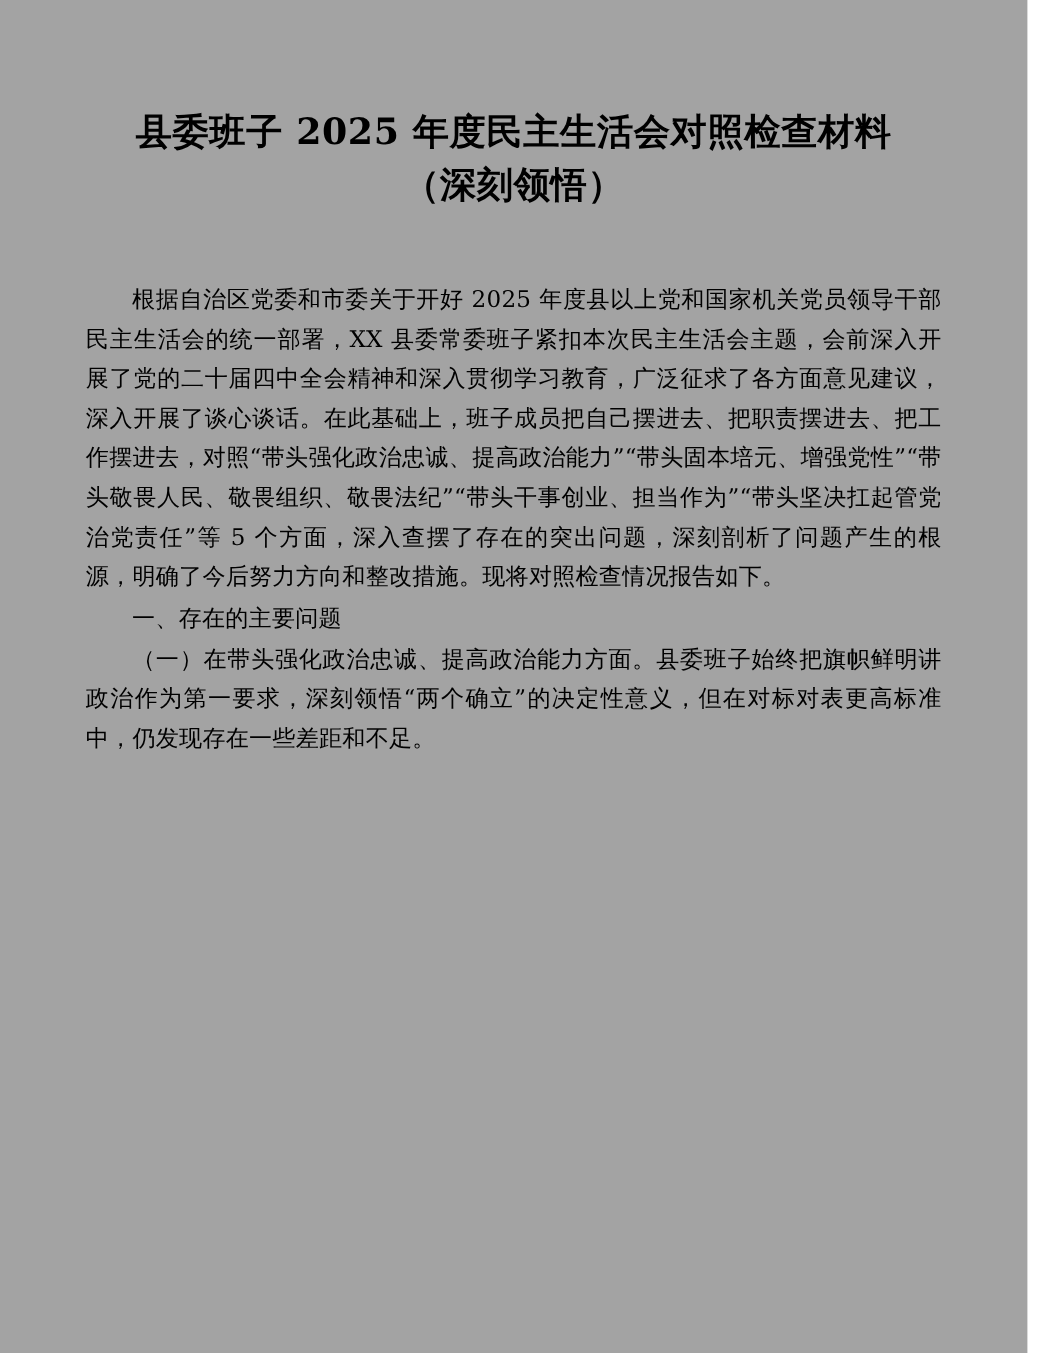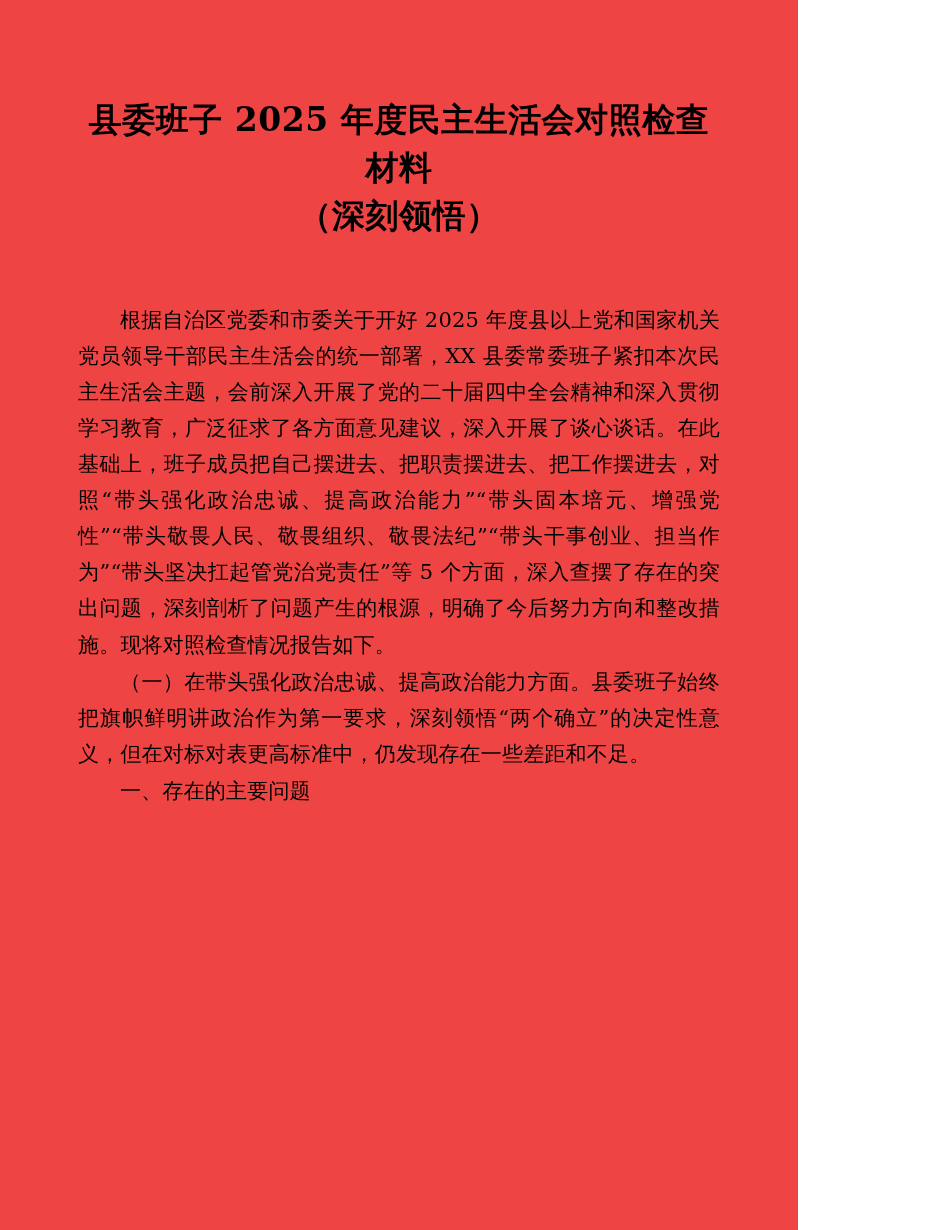--- a/index.html
+++ b/index.html
@@ -8,25 +8,25 @@
     background: #ffffff;
   }
   body {
     width: 950px;
     height: 1230px;
     font-family: "DejaVu Serif", "Liberation Serif", serif;
     color: #000000;
     overflow: hidden;
   }
   .page {
-    width: 798px;
+    width: 934px;
     height: 1230px;
     box-sizing: border-box;
     padding: 96px 78px 40px 78px;
-    background: #ef4444;
+    background: #a3a3a3;
     position: relative;
   }
   .doc-title {
     text-align: center;
     font-size: 33px;
     font-weight: bold;
     line-height: 1.45;
     letter-spacing: 0.5px;
     margin: 0;
     padding: 0 10px;
@@ -56,17 +56,17 @@
 
   <div class="doc-title">
     <span class="line">县委班子 2025 年度民主生活会对照检查材料</span>
     <span class="line">（深刻领悟）</span>
   </div>
 
   <div class="title-gap"></div>
 
   <div class="body-text">
     <p class="para">根据自治区党委和市委关于开好 2025 年度县以上党和国家机关党员领导干部民主生活会的统一部署，XX 县委常委班子紧扣本次民主生活会主题，会前深入开展了党的二十届四中全会精神和深入贯彻学习教育，广泛征求了各方面意见建议，深入开展了谈心谈话。在此基础上，班子成员把自己摆进去、把职责摆进去、把工作摆进去，对照“带头强化政治忠诚、提高政治能力”“带头固本培元、增强党性”“带头敬畏人民、敬畏组织、敬畏法纪”“带头干事创业、担当作为”“带头坚决扛起管党治党责任”等 5 个方面，深入查摆了存在的突出问题，深刻剖析了问题产生的根源，明确了今后努力方向和整改措施。现将对照检查情况报告如下。</p>
+    <p class="para">一、存在的主要问题</p>
     <p class="para">（一）在带头强化政治忠诚、提高政治能力方面。县委班子始终把旗帜鲜明讲政治作为第一要求，深刻领悟“两个确立”的决定性意义，但在对标对表更高标准中，仍发现存在一些差距和不足。</p>
-    <p class="para">一、存在的主要问题</p>
   </div>
 
 </div>
 
 </body></html>

